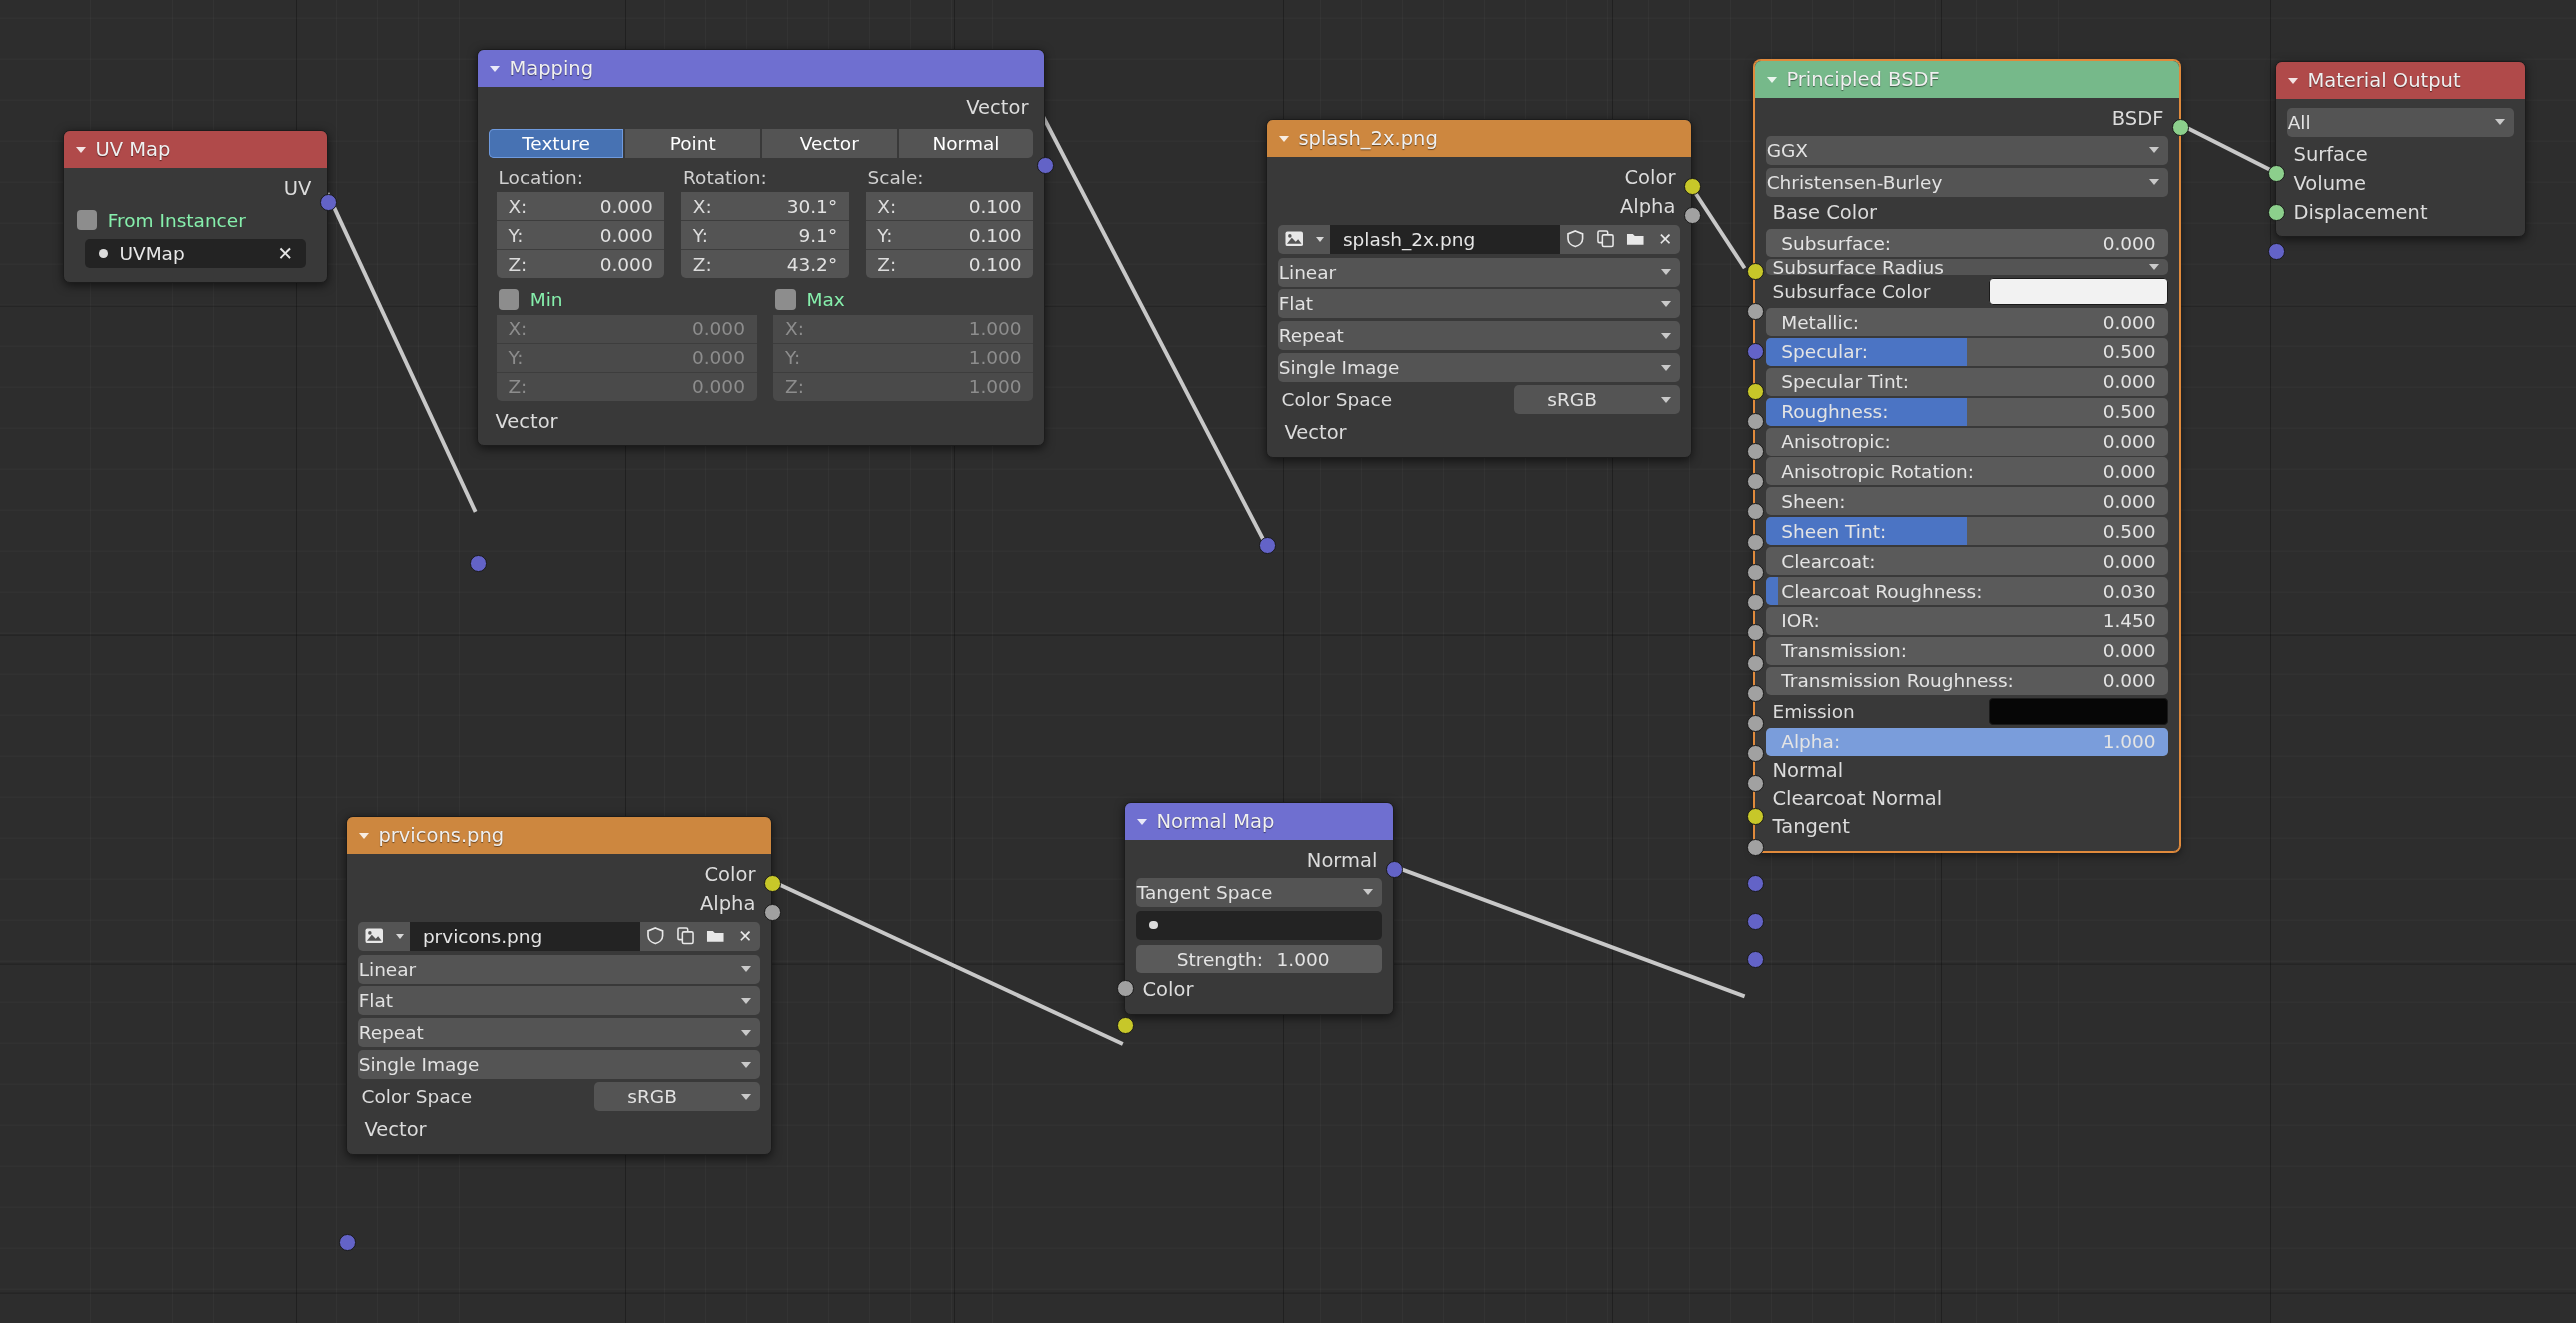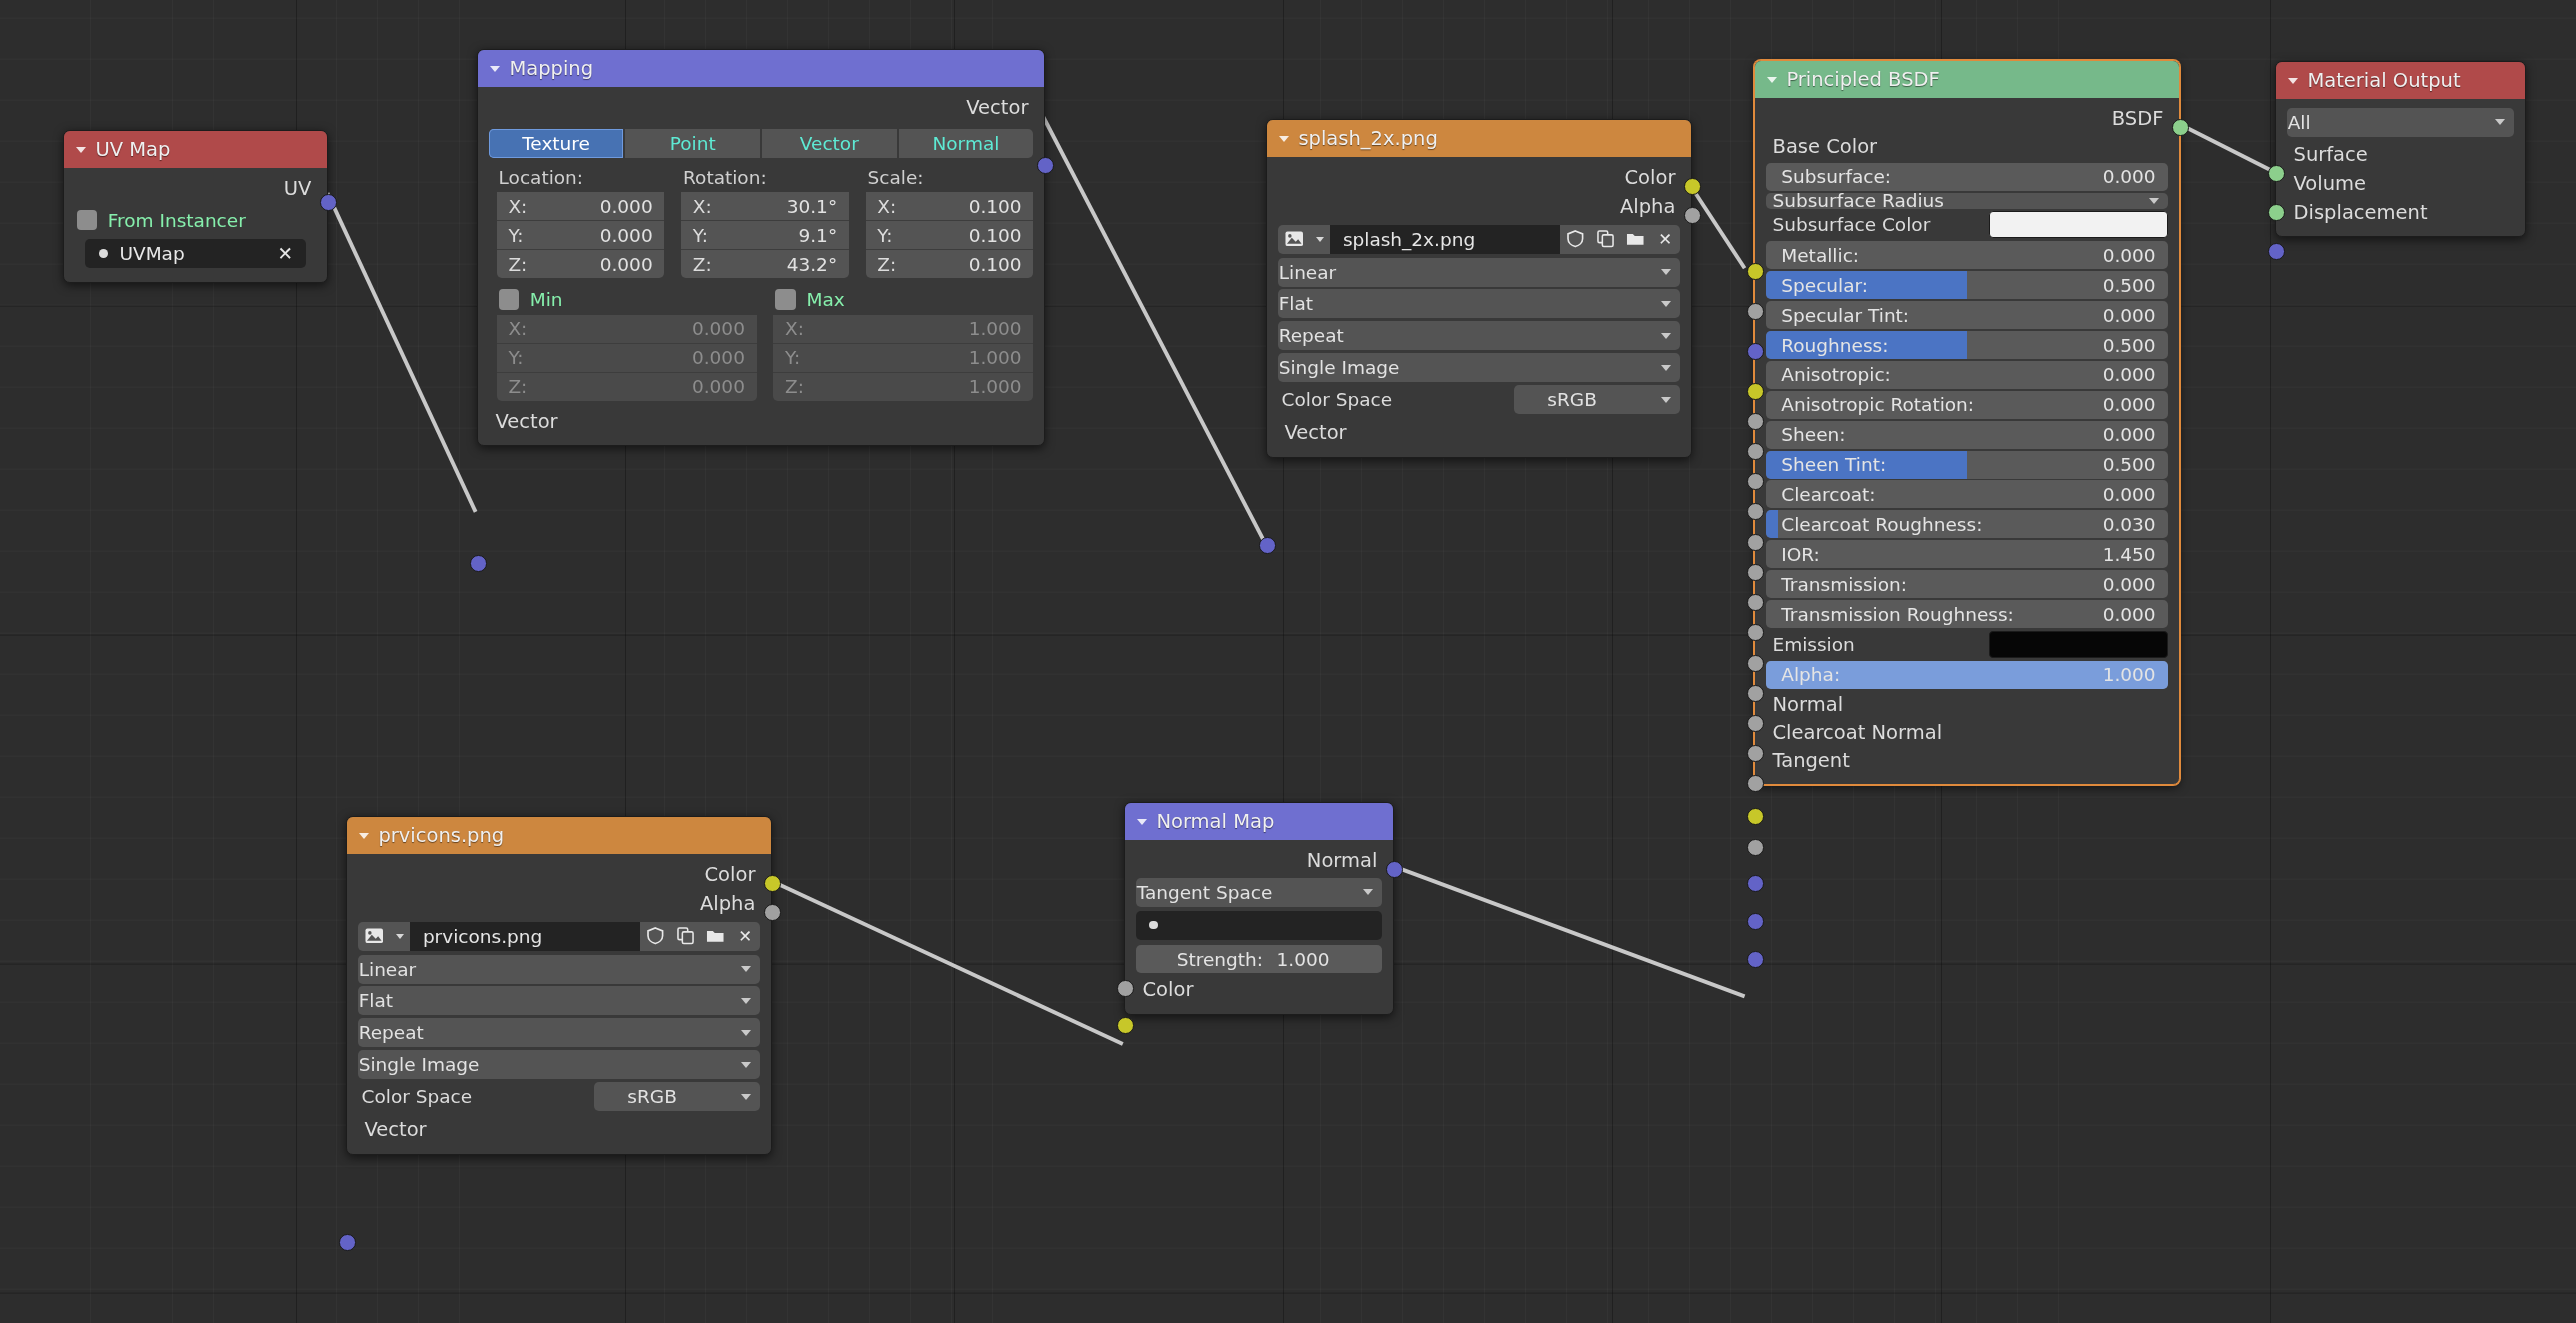--- a/index.html
+++ b/index.html
@@ -71,21 +71,21 @@
   .sl .lbl{padding-left:15.6px;}
   .sl .val{margin-left:auto;padding-right:12.7px;}
 
   .swrow{height:29px;margin:1.9px 10.7px;display:flex;align-items:center;font-size:18.5px;position:relative;}
   .swrow .lbl{padding-left:6.8px;color:#dcdcdc;}
   .swrow .swatch{margin-left:auto;width:177px;height:25px;border-radius:3.9px;border:1px solid #1b1b1b;}
 
   
   .mtabs{display:flex;margin:6.8px 10.7px 3.9px 10.7px;gap:1.9px;}
   .mtab{flex:1;height:29px;line-height:29px;text-align:center;font-size:18.5px;
-        background:#545454;color:#5eead4;}
+        background:#545454;color:#ffffff;}
   .mtab:first-child{border-radius:4.9px 0 0 4.9px;}
   .mtab:last-child{border-radius:0 4.9px 4.9px 0;}
   .mtab.on{background:#4772b3;color:#fff;box-shadow:inset 0 0 0 1px #6f9ade;}
   .cols{display:flex;gap:8.8px;padding:0 10.7px;}
   .col{flex:1;margin-left:8px;}
   .colhead{font-size:18.5px;color:#d0d0d0;padding:5.8px 0 3.9px 1.9px;}
   .vfield{height:28px;background:#545454;display:flex;align-items:center;
           font-size:18.5px;color:#e2e2e2;}
   .vfield:first-of-type{border-radius:4.9px 4.9px 0 0;}
   .vfield:last-of-type{border-radius:0 0 4.9px 4.9px;}
@@ -358,20 +358,30 @@
   </div>
 
   <div class="node sel" style="left:1754px;top:60px;width:424px;">
     <div class="nhead h-green">
       <span class="tri"></span>
       <span>Principled BSDF</span>
     </div>
     <div class="nbody">
       <div class="orow">
         <span>BSDF</span>
+      </div>
+      <div class="wrap">
+        <div class="w">
+          <span class="lbl">GGX</span>
+          <span class="chev"></span>
+        </div>
+        <div class="w">
+          <span class="lbl">Christensen-Burley</span>
+          <span class="chev"></span>
+        </div>
       </div>
 
       <div class="irow" style="height:28px;line-height:28px;padding-left:17.5px;">
         <span>Base Color</span>
       </div>
 
       <div class="sl">
           <span class="fill" style="width:0%"></span>
           <span class="lbl">Subsurface:</span>
           <span class="val">0.000</span>

